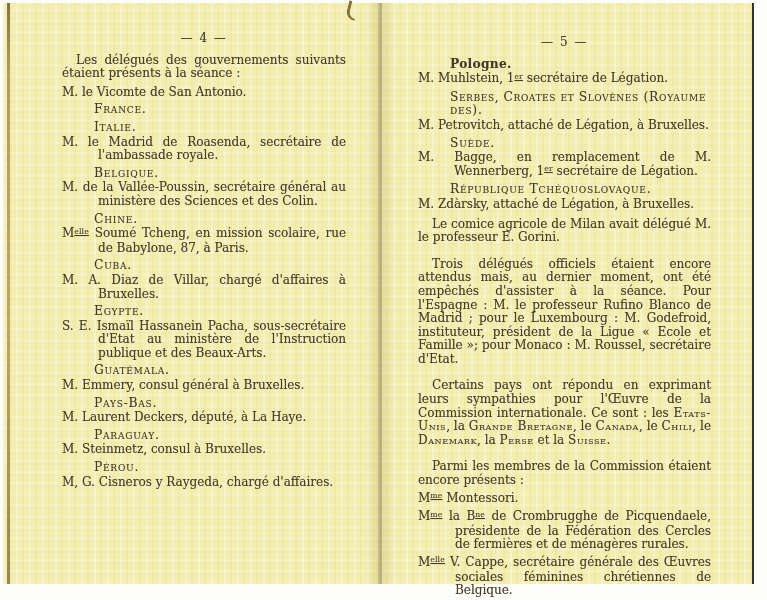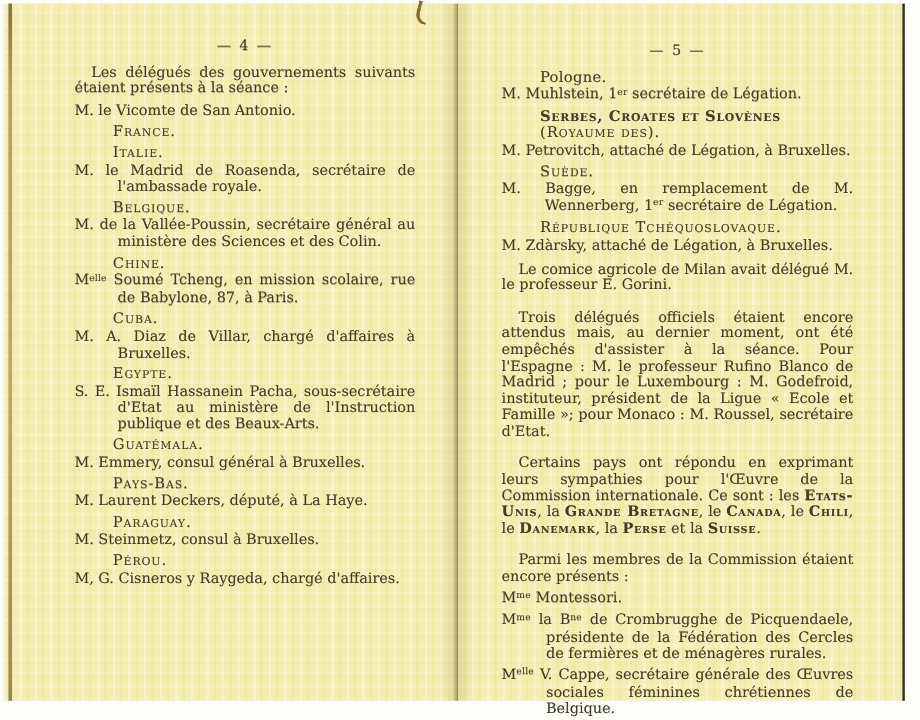--- a/index.html
+++ b/index.html
@@ -38,25 +38,25 @@
   }
   .page-left{left:9px;width:356px;padding:29px 22px 0 50px;}
   .page-right{left:382px;width:350px;padding:33px 24px 0 33px;}
   .pagenum{text-align:center;letter-spacing:1.5px;margin-bottom:8px;}
   .para{margin:13px 0 0;text-indent:14px;text-align:justify;}
   .intro{margin:0 0 5px;}
   .country{
     margin:4px 0 1px 32px;
     font-variant:small-caps;letter-spacing:0.8px;font-size:12.2px;
   }
-  .country.b{font-variant:normal;letter-spacing:0.3px;font-weight:normal;}
+  .country.b{font-variant:normal;letter-spacing:0.3px;font-weight:bold;}
   .delegate{margin:0;padding-left:36px;text-indent:-36px;text-align:justify;}
   .member{margin:4px 0 0;padding-left:37px;text-indent:-37px;text-align:justify;}
-  .p-sup{font-size:7.6px;position:relative;top:-3.6px;letter-spacing:0.2px;}
-  .p-sc{font-variant:small-caps;letter-spacing:0.6px;font-weight:bold;}
+  .p-sup{font-size:7.6px;position:relative;top:-3.6px;letter-spacing:0.2px;text-decoration:underline;}
+  .p-sc{font-variant:small-caps;letter-spacing:0.6px;}
 </style>
 </head>
 <body>
 
 <div class="scan">
   <div class="book">
     <span class="left-edge-line"></span>
     <span class="gutter"></span>
     <span class="thread"></span>
 

